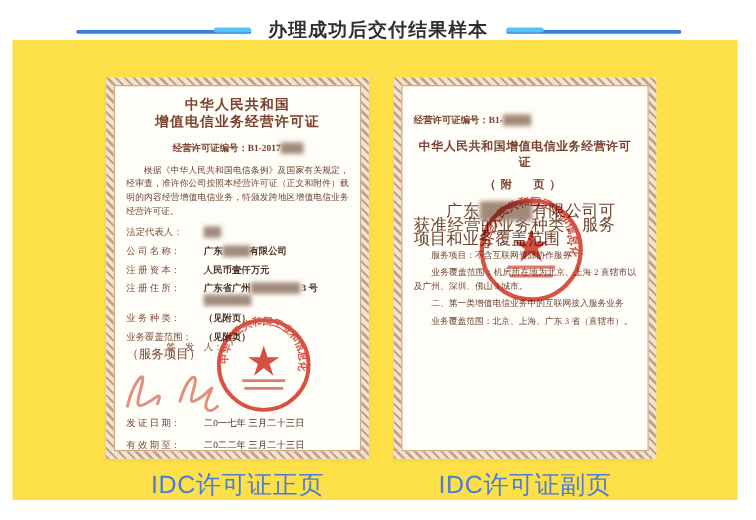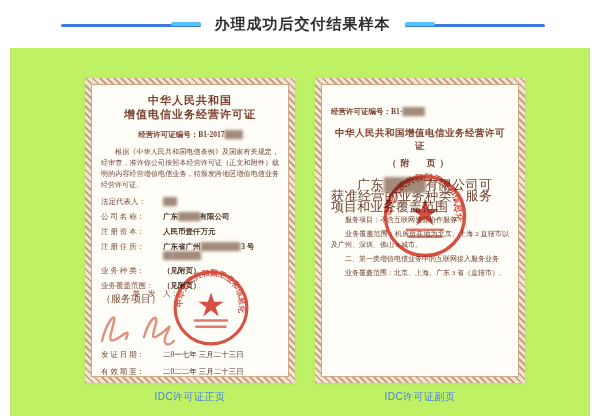--- a/index.html
+++ b/index.html
@@ -9,21 +9,21 @@
   
   .header{position:absolute;left:0;top:0;width:605px;height:48px;background:#ffffff;display:flex;align-items:center;justify-content:center;gap:14px;}
   .page-title{font-size:15px;font-weight:700;color:#2f2f2f;letter-spacing:1px;white-space:nowrap;}
   .line-group{position:relative;width:140px;height:7px;flex:0 0 auto;}
   .line-dark{position:absolute;top:3px;left:0;width:140px;height:3px;background:#3b7bdb;border-radius:2px;}
   .line-light{position:absolute;top:1px;width:30px;height:4px;background:#57c2f8;border-radius:2px;}
   .line-group.lg-left .line-light{right:0;}
   .line-group.lg-right .line-light{left:0;}
 
   
-  .panel{position:absolute;left:10px;top:48px;width:580px;height:368px;background:#bef264;}
+  .panel{position:absolute;left:10px;top:32px;width:580px;height:368px;background:#fde047;}
 
   
   .cert{position:absolute;top:30px;width:210px;height:305px;background:#fffdf7;box-sizing:border-box;
         border:6px solid transparent;
         border-image:repeating-linear-gradient(45deg,#c9a183 0 2px,#f1e2d2 2px 5px) 6;
         box-shadow:0 1px 3px rgba(0,0,0,.08);}
   .cert-inner{position:relative;width:100%;height:100%;box-sizing:border-box;border:1px solid #cfa98a;padding:8px 9px;overflow:hidden;
         font-family:"Liberation Serif","DejaVu Serif",serif;color:#6d4433;}
   .cert-left{left:75px;}
   .cert-right{left:305px;}
@@ -48,21 +48,21 @@
   .seal-left{left:80px;top:184px;width:78px;height:78px;}
   .seal-right{left:60px;top:88px;width:86px;height:86px;}
 
   .rc-licno{font-size:7.5px;font-weight:700;color:#7a4030;margin-top:14px;}
   .rc-title{text-align:center;font-size:9.5px;font-weight:700;color:#7a4030;margin-top:10px;letter-spacing:.5px;}
   .rc-sub{text-align:center;font-size:9px;font-weight:700;color:#7a4030;margin-top:4px;letter-spacing:4px;}
   .rc-intro{font-size:13px;line-height:11px;color:#6d4433;text-indent:2em;margin:9px 17px 0 0;text-align:justify;}
   .rc-line{font-size:7px;line-height:11px;color:#6d4433;text-indent:2em;margin:3px 0 0 0;text-align:justify;}
 
   
-  .caption{position:absolute;top:342px;width:210px;text-align:center;font-size:10px;font-weight:500;color:#4b7dd8;letter-spacing:.5px;}
+  .caption{position:absolute;top:342px;width:210px;text-align:center;font-size:20px;font-weight:500;color:#4b7dd8;letter-spacing:.5px;}
   .caption-left{left:75px;}
   .caption-right{left:305px;}
 </style>
 </head>
 <body>
 
 <div class="page">
 
   <div class="header">
     <span class="line-group lg-left">

